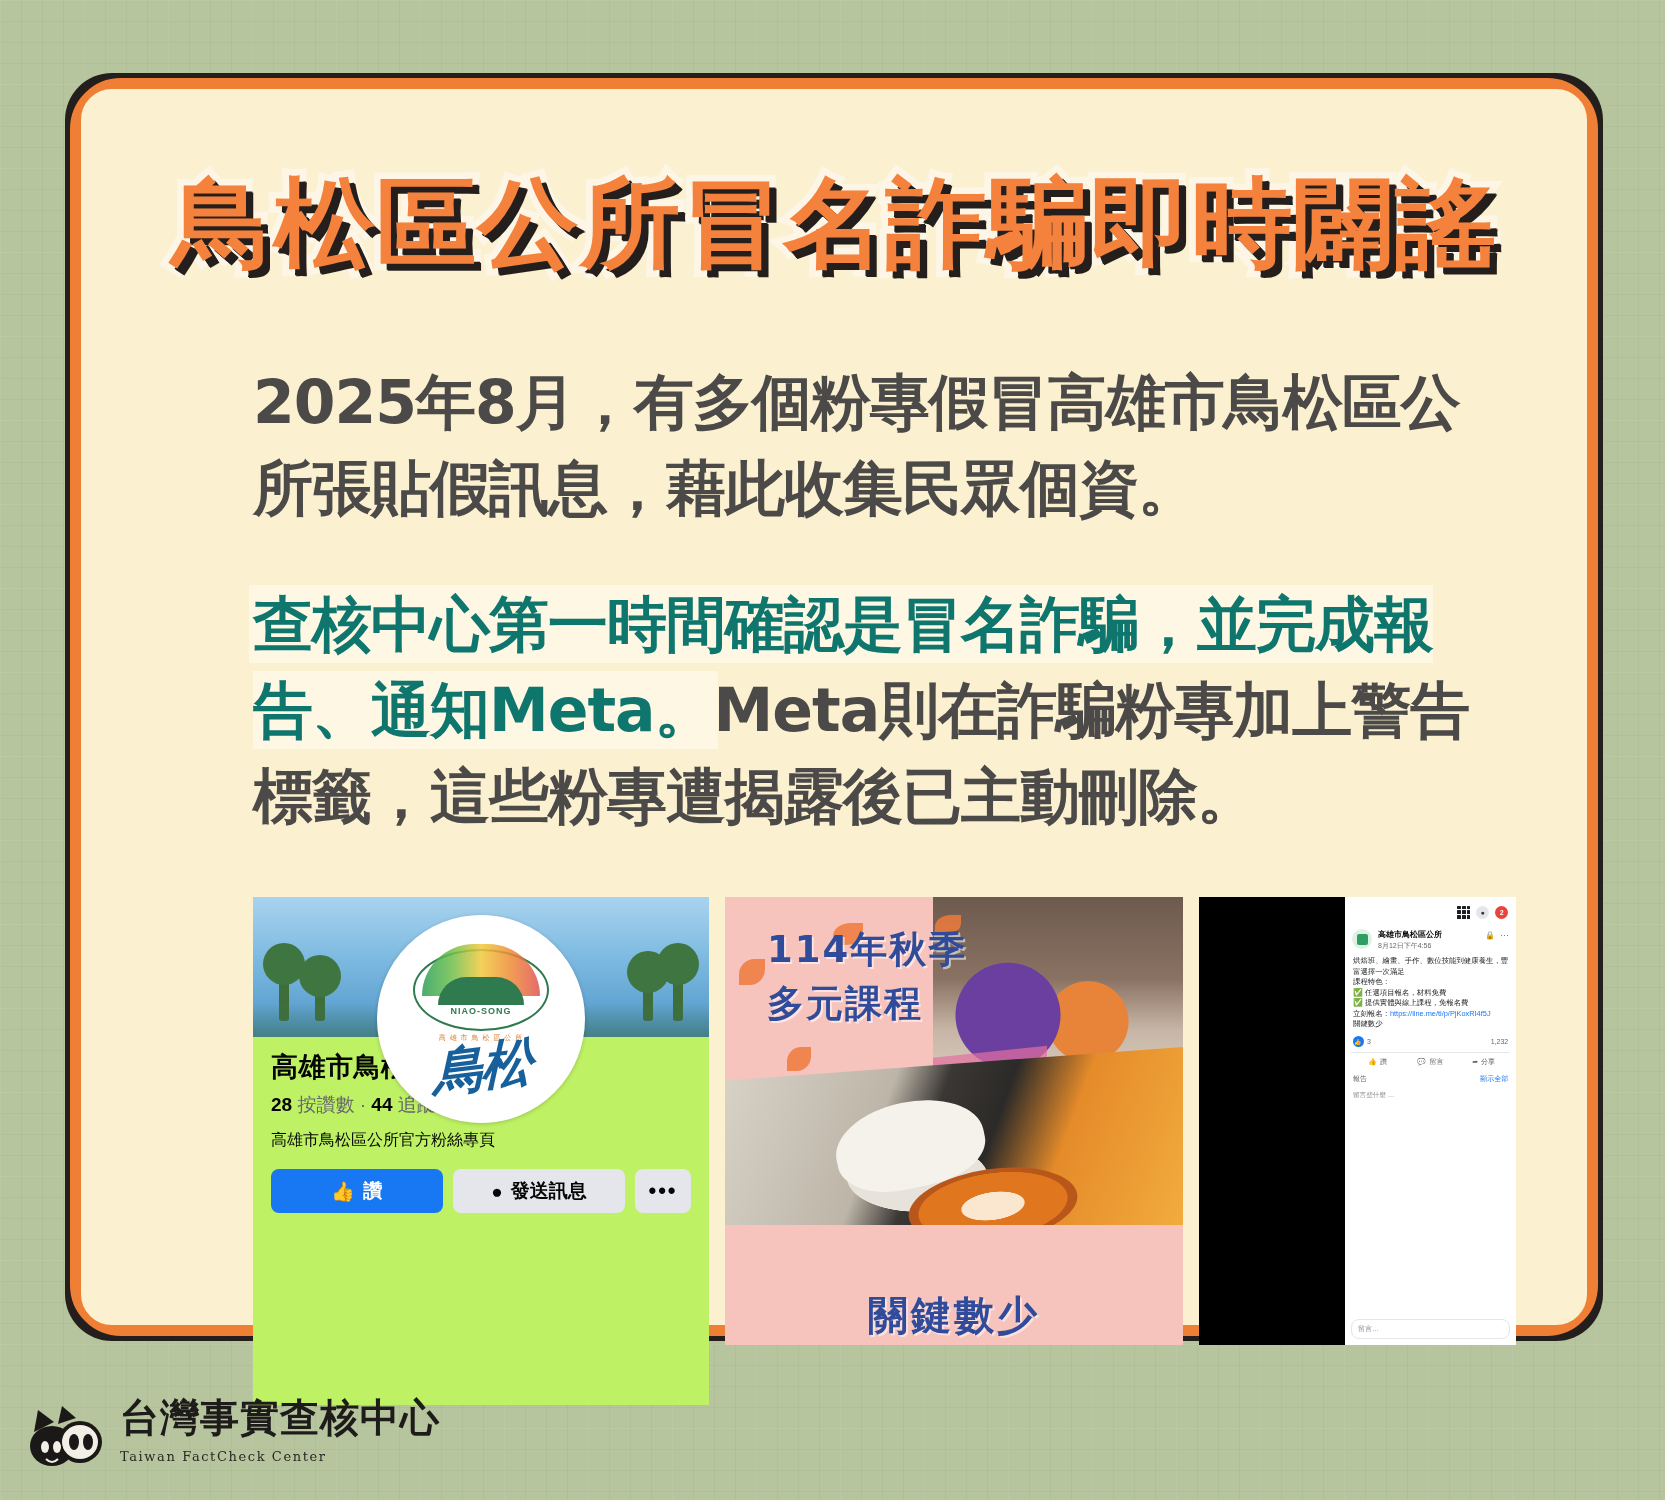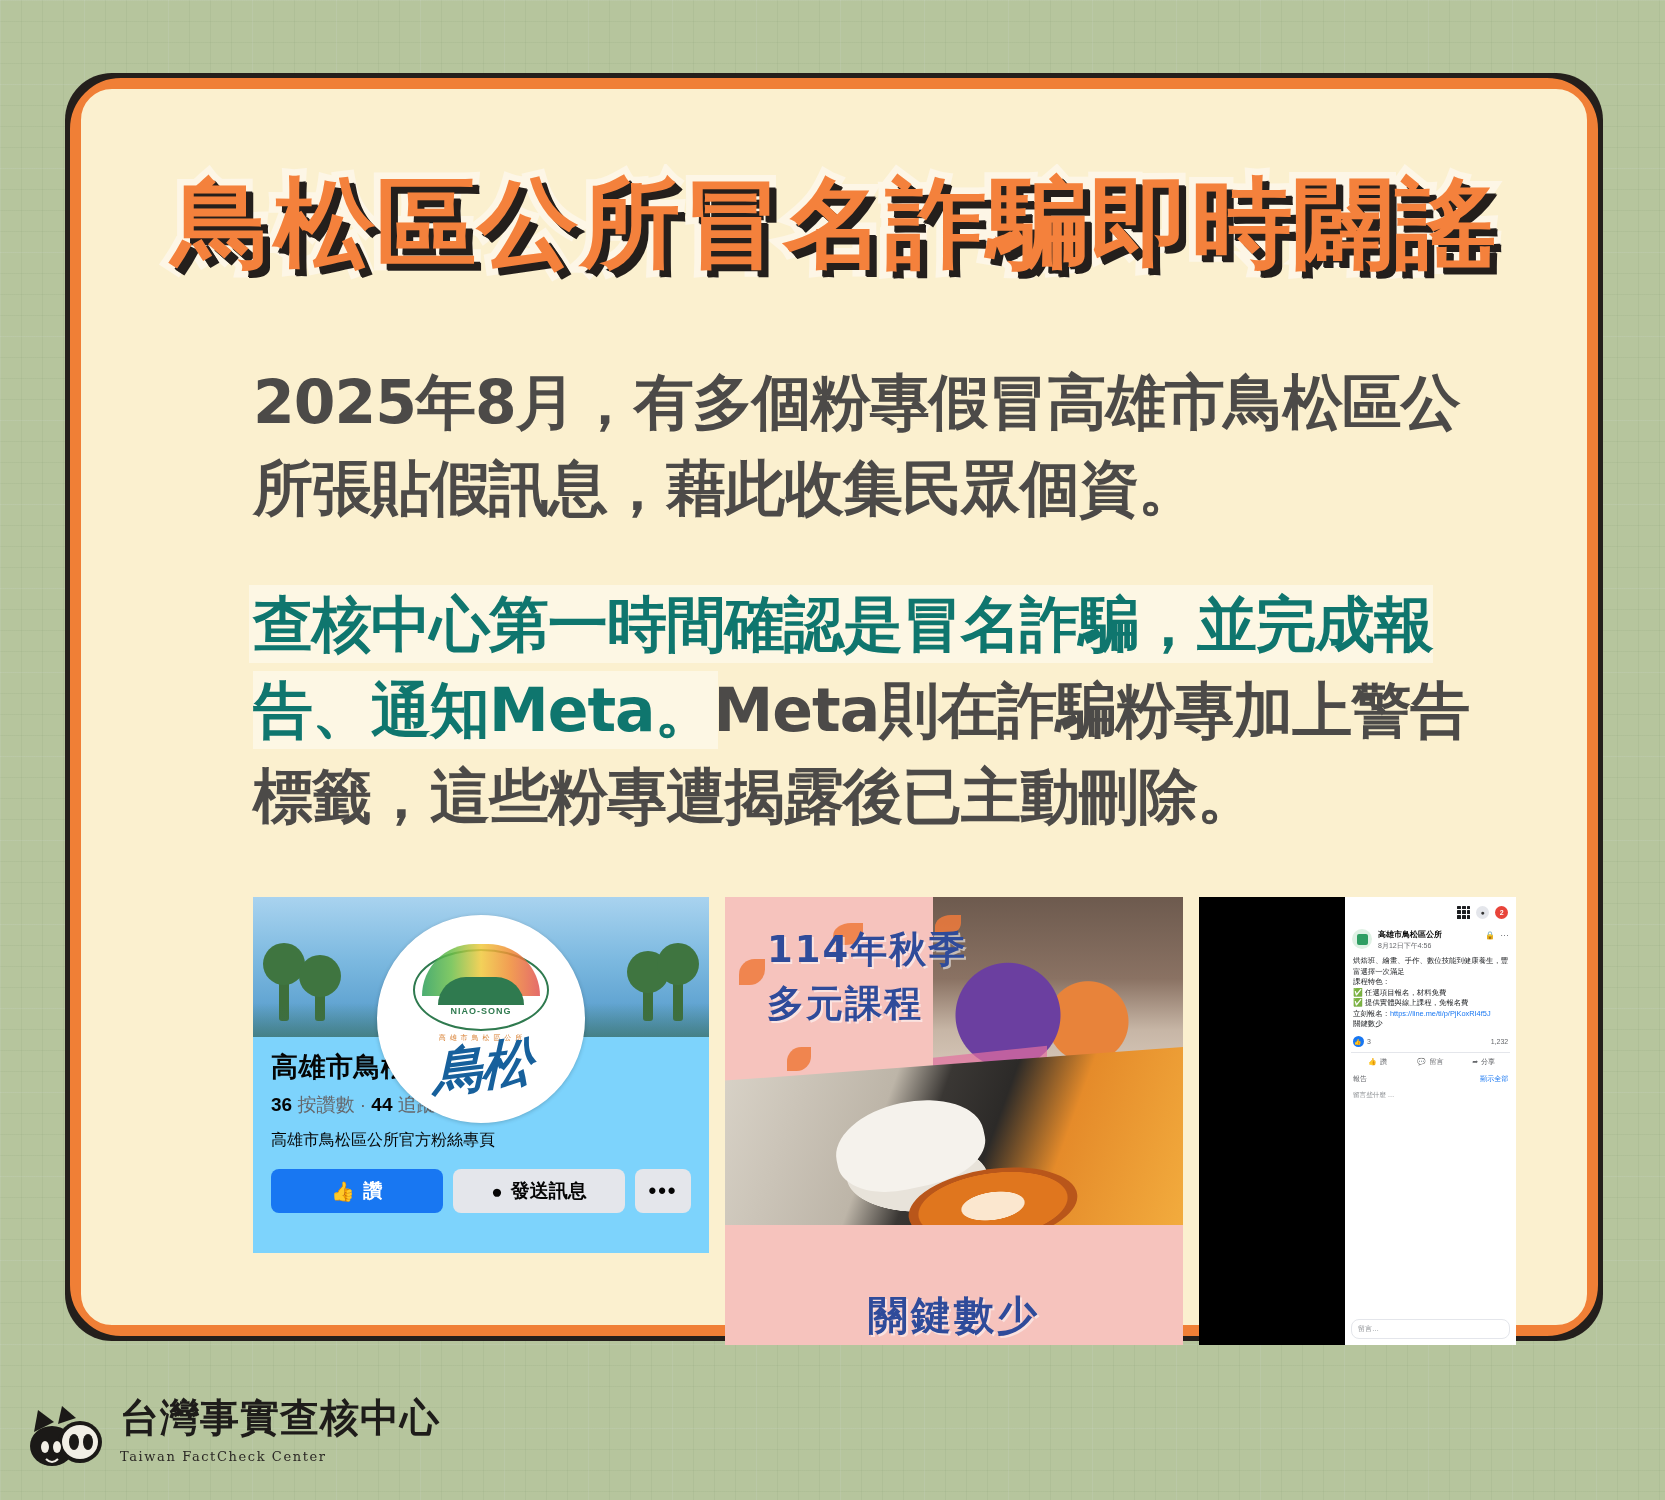--- a/index.html
+++ b/index.html
@@ -72,21 +72,21 @@
     background:#fdf7e4;
     box-shadow:0 0 0 4px #fdf7e4;
   }
   
   #shots{
     position:absolute;left:172px;top:808px;width:1228px;height:448px;
     display:flex;gap:16px;
   }
   
   .fb{
-    width:456px;height:356px;background:#7dd3fc;overflow:hidden;position:relative;
+    width:456px;height:508px;background:#bef264;overflow:hidden;position:relative;
     flex:0 0 456px;
   }
   .fb-cover{
     height:140px;width:100%;
     background:linear-gradient(180deg,#a9d3ef 0%,#7cb9e0 45%,#4f96c8 100%);
     position:relative;overflow:hidden;
   }
   .fb-cover:after{
     content:"";position:absolute;left:0;right:0;bottom:0;height:34px;
     background:linear-gradient(180deg,rgba(70,130,100,.0),rgba(60,110,80,.55));
@@ -297,21 +297,21 @@
           <div class="badge-arc"></div>
           <div class="badge-hill"></div>
           <div class="badge-name">NIAO-SONG</div>
         </div>
         <div class="badge-sub">高 雄 市 鳥 松 區 公 所</div>
         <div class="brush">鳥松</div>
       </div>
       <div class="fb-info">
         <div class="fb-name">高雄市鳥松區公所</div>
         <div class="fb-stats">
-          <b>36</b>
+          <b>28</b>
           <span>按讚數</span>
           <span>·</span>
           <b>44</b>
           <span>追蹤者</span>
         </div>
         <div class="fb-desc">高雄市鳥松區公所官方粉絲專頁</div>
       </div>
       <div class="fb-btns">
         <div class="btn btn-like">
           <span class="ic">👍</span>

